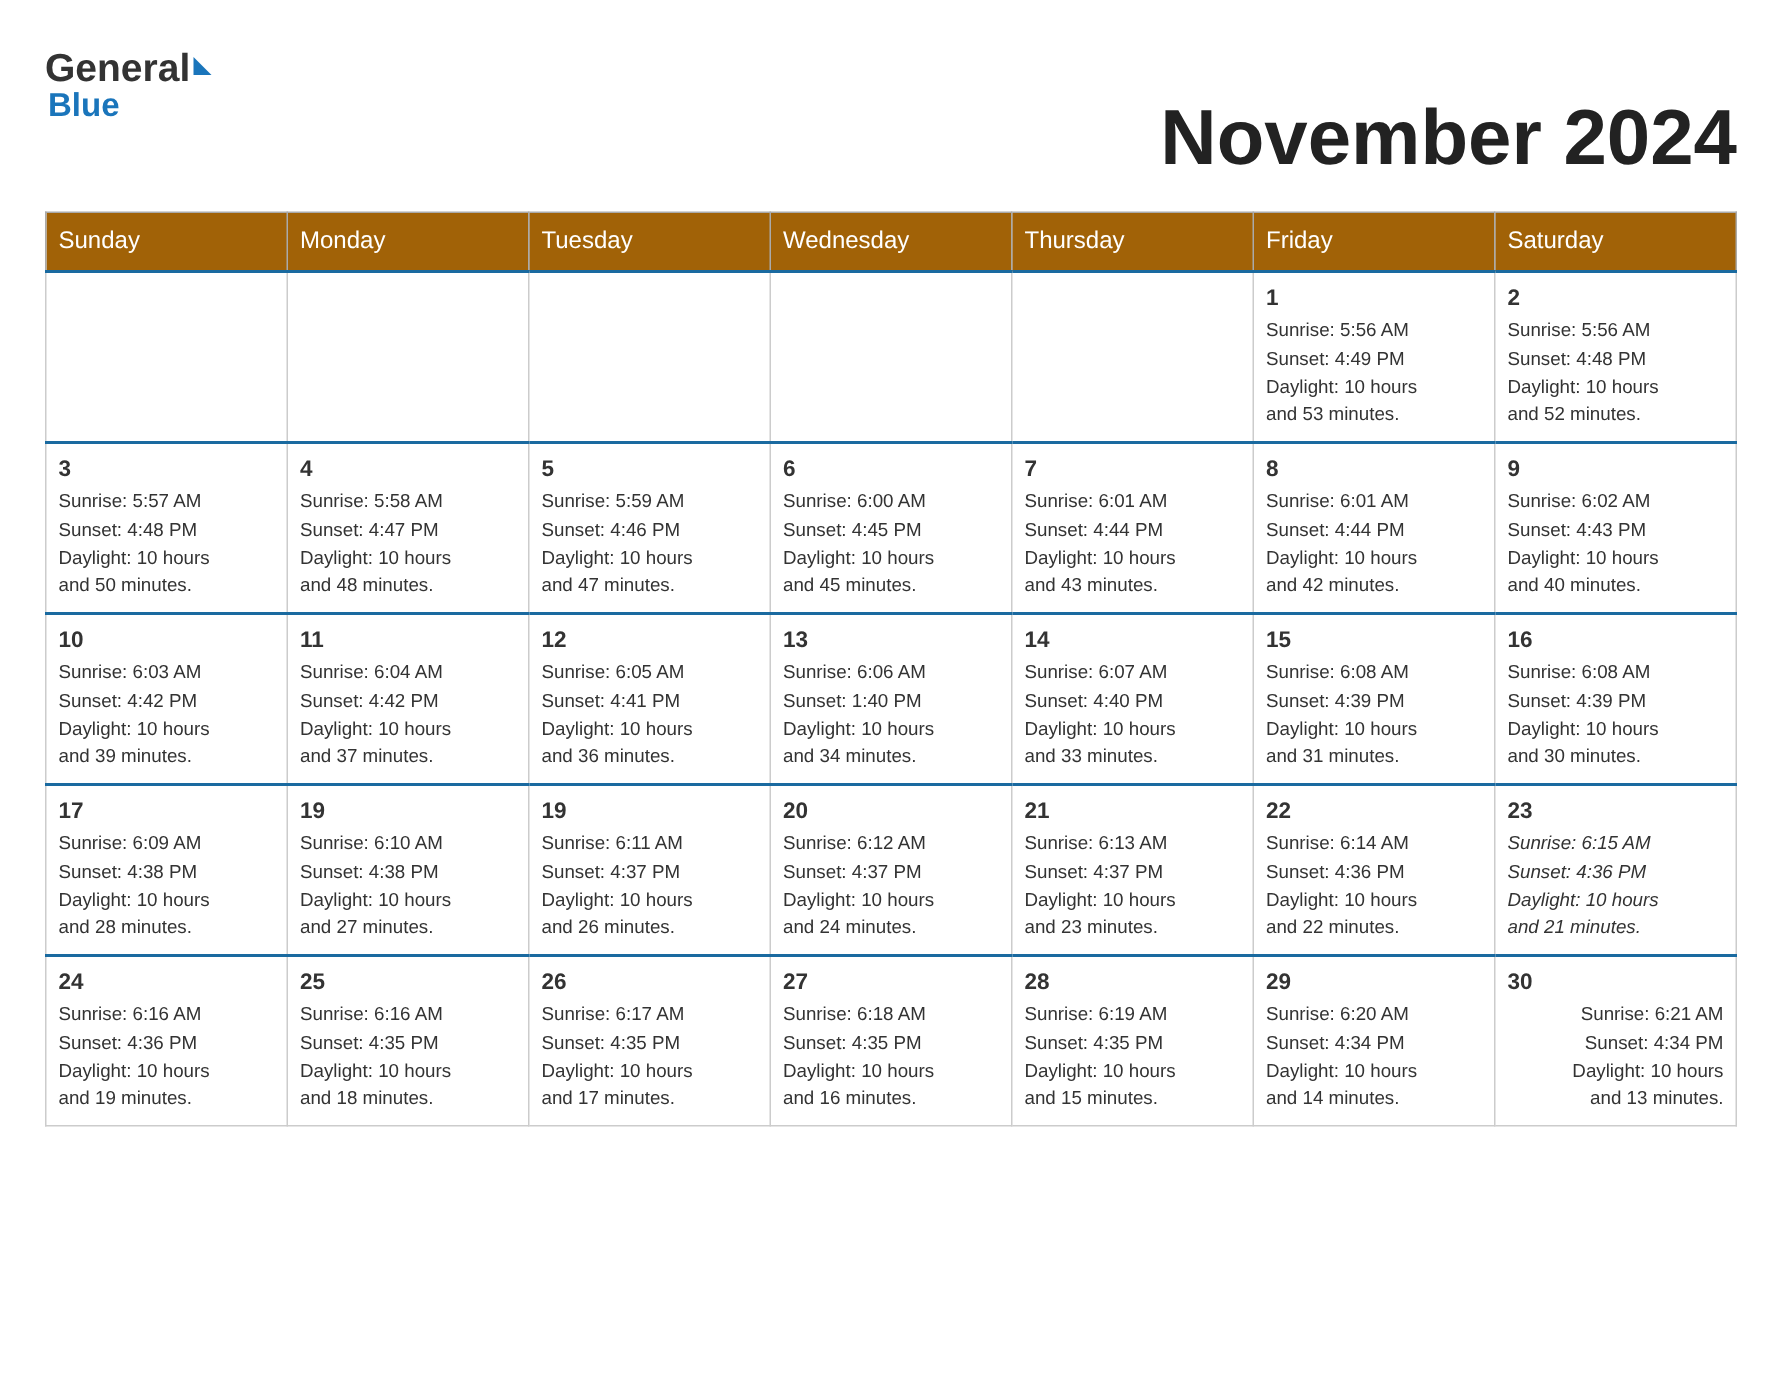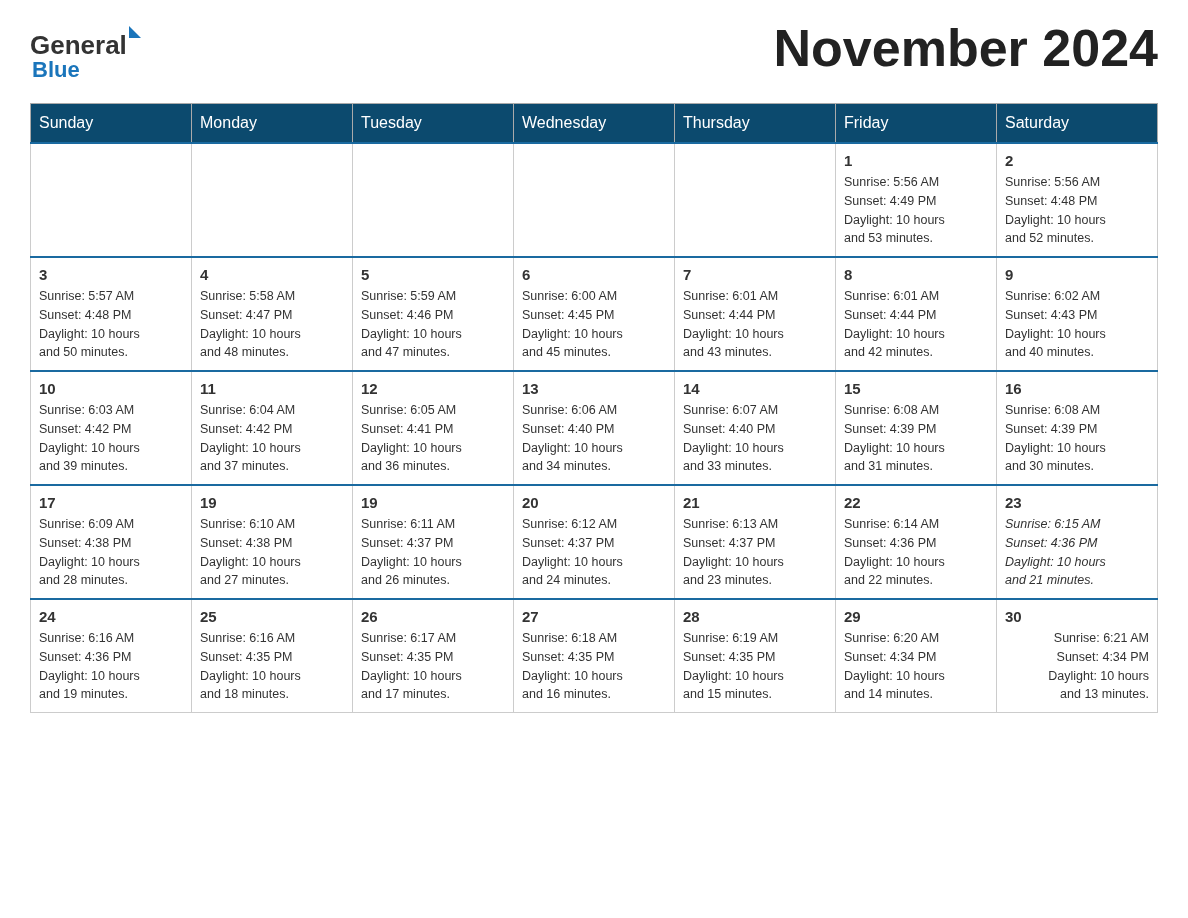--- a/index.html
+++ b/index.html
@@ -17,20 +17,21 @@
       margin-bottom: 20px;
     }
     .logo-area {
       display: flex;
       flex-direction: column;
       align-items: flex-start;
       padding-top: 10px;
     }
     .logo-text {
       display: flex;
+      align-items: center;
       font-size: 26px;
       font-weight: bold;
       color: #333;
     }
     .logo-triangle {
       width: 0;
       height: 0;
       border-left: 12px solid #1a75bb;
       border-top: 12px solid transparent;
       border-bottom: 0px solid transparent;
@@ -39,38 +40,39 @@
     }
     .logo-subtitle {
       color: #1a75bb;
       font-size: 22px;
       font-weight: bold;
       margin-top: -4px;
       margin-left: 2px;
     }
     .title-area {
       text-align: left;
+      margin-top: 44px;
     }
     .month-title {
       font-size: 52px;
       font-weight: bold;
       color: #222;
       line-height: 1.1;
     }
     .location-title {
       font-size: 22px;
       color: #333;
       margin-top: 6px;
     }
     .calendar {
       width: 100%;
       border-collapse: collapse;
     }
     .calendar th {
-      background-color: #0c4a6e;
+      background-color: #a16207;
       color: #fff;
       font-size: 16px;
       font-weight: normal;
       padding: 10px 8px;
       text-align: left;
       border: 1px solid #aaa;
     }
     .calendar td {
       vertical-align: top;
       padding: 8px 8px;
@@ -219,21 +221,21 @@
         <td>
           <span class="day-number">12</span>
           <div class="day-info" style="white-space: pre-line;">Sunrise: 6:05 AM
 Sunset: 4:41 PM
 Daylight: 10 hours
 and 36 minutes.</div>
         </td>
         <td>
           <span class="day-number">13</span>
           <div class="day-info" style="white-space: pre-line;">Sunrise: 6:06 AM
-Sunset: 4:40 PM
+Sunset: 1:40 PM
 Daylight: 10 hours
 and 34 minutes.</div>
         </td>
         <td>
           <span class="day-number">14</span>
           <div class="day-info" style="white-space: pre-line;">Sunrise: 6:07 AM
 Sunset: 4:40 PM
 Daylight: 10 hours
 and 33 minutes.</div>
         </td>

